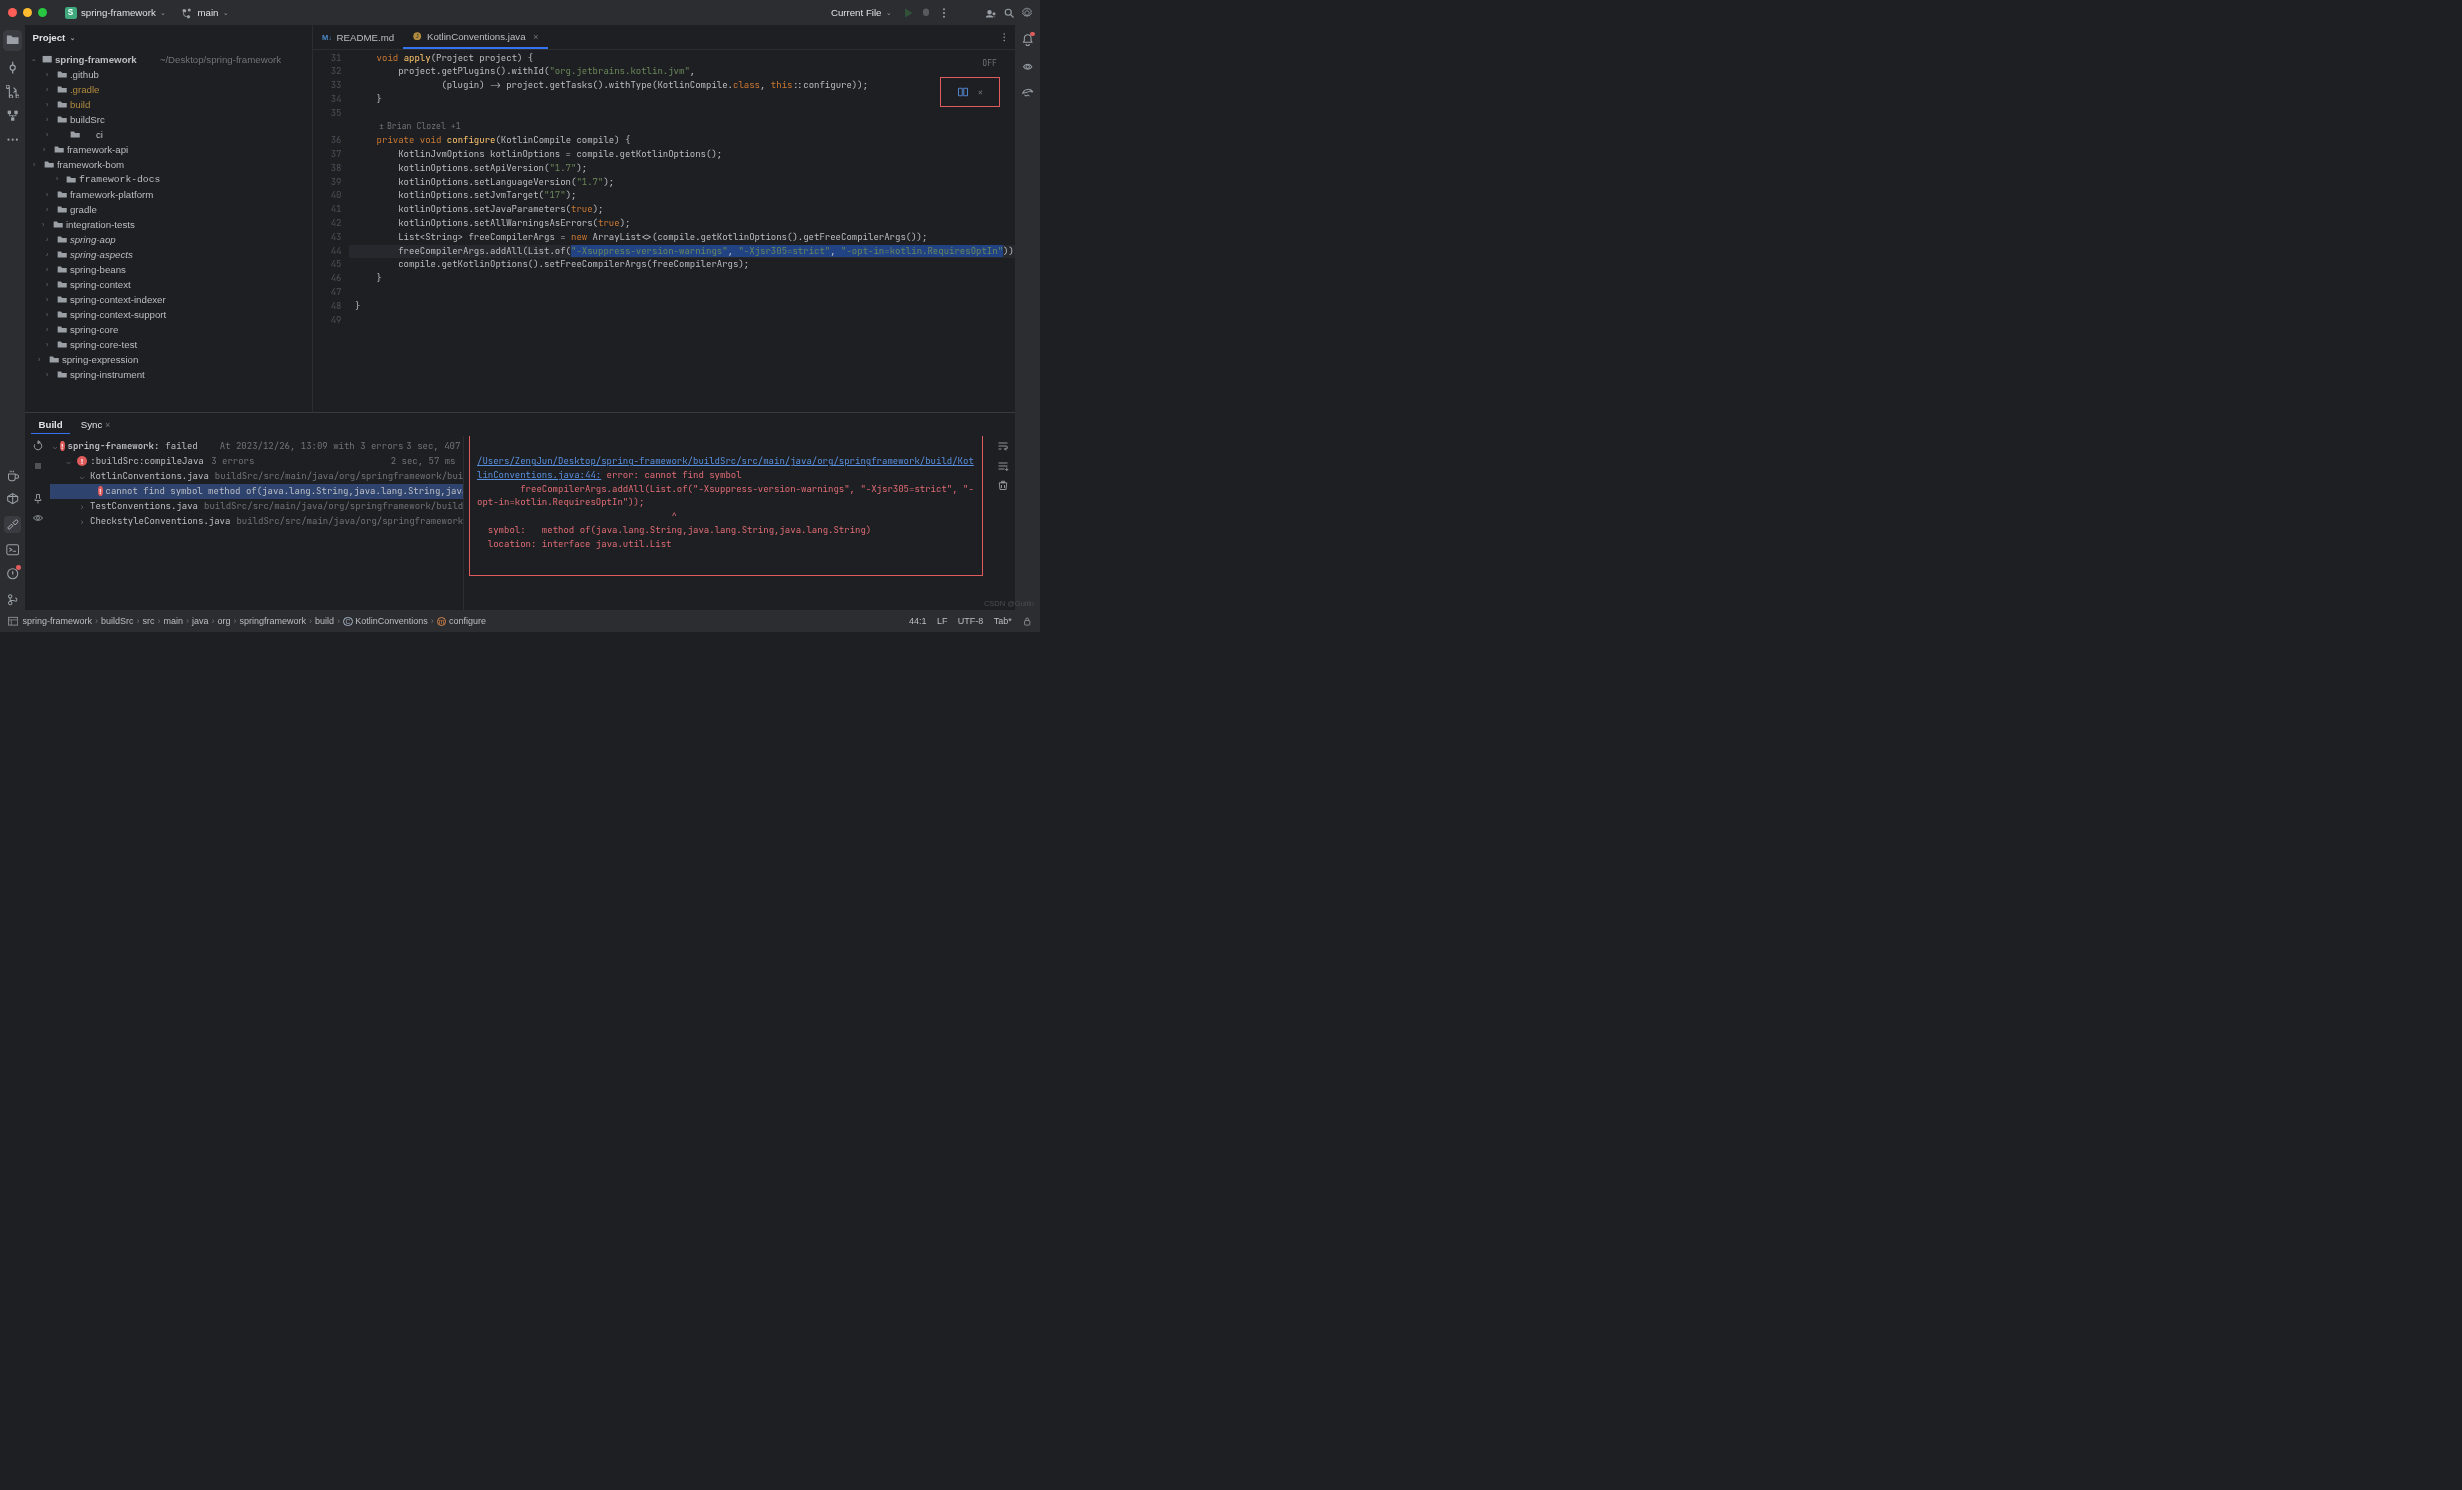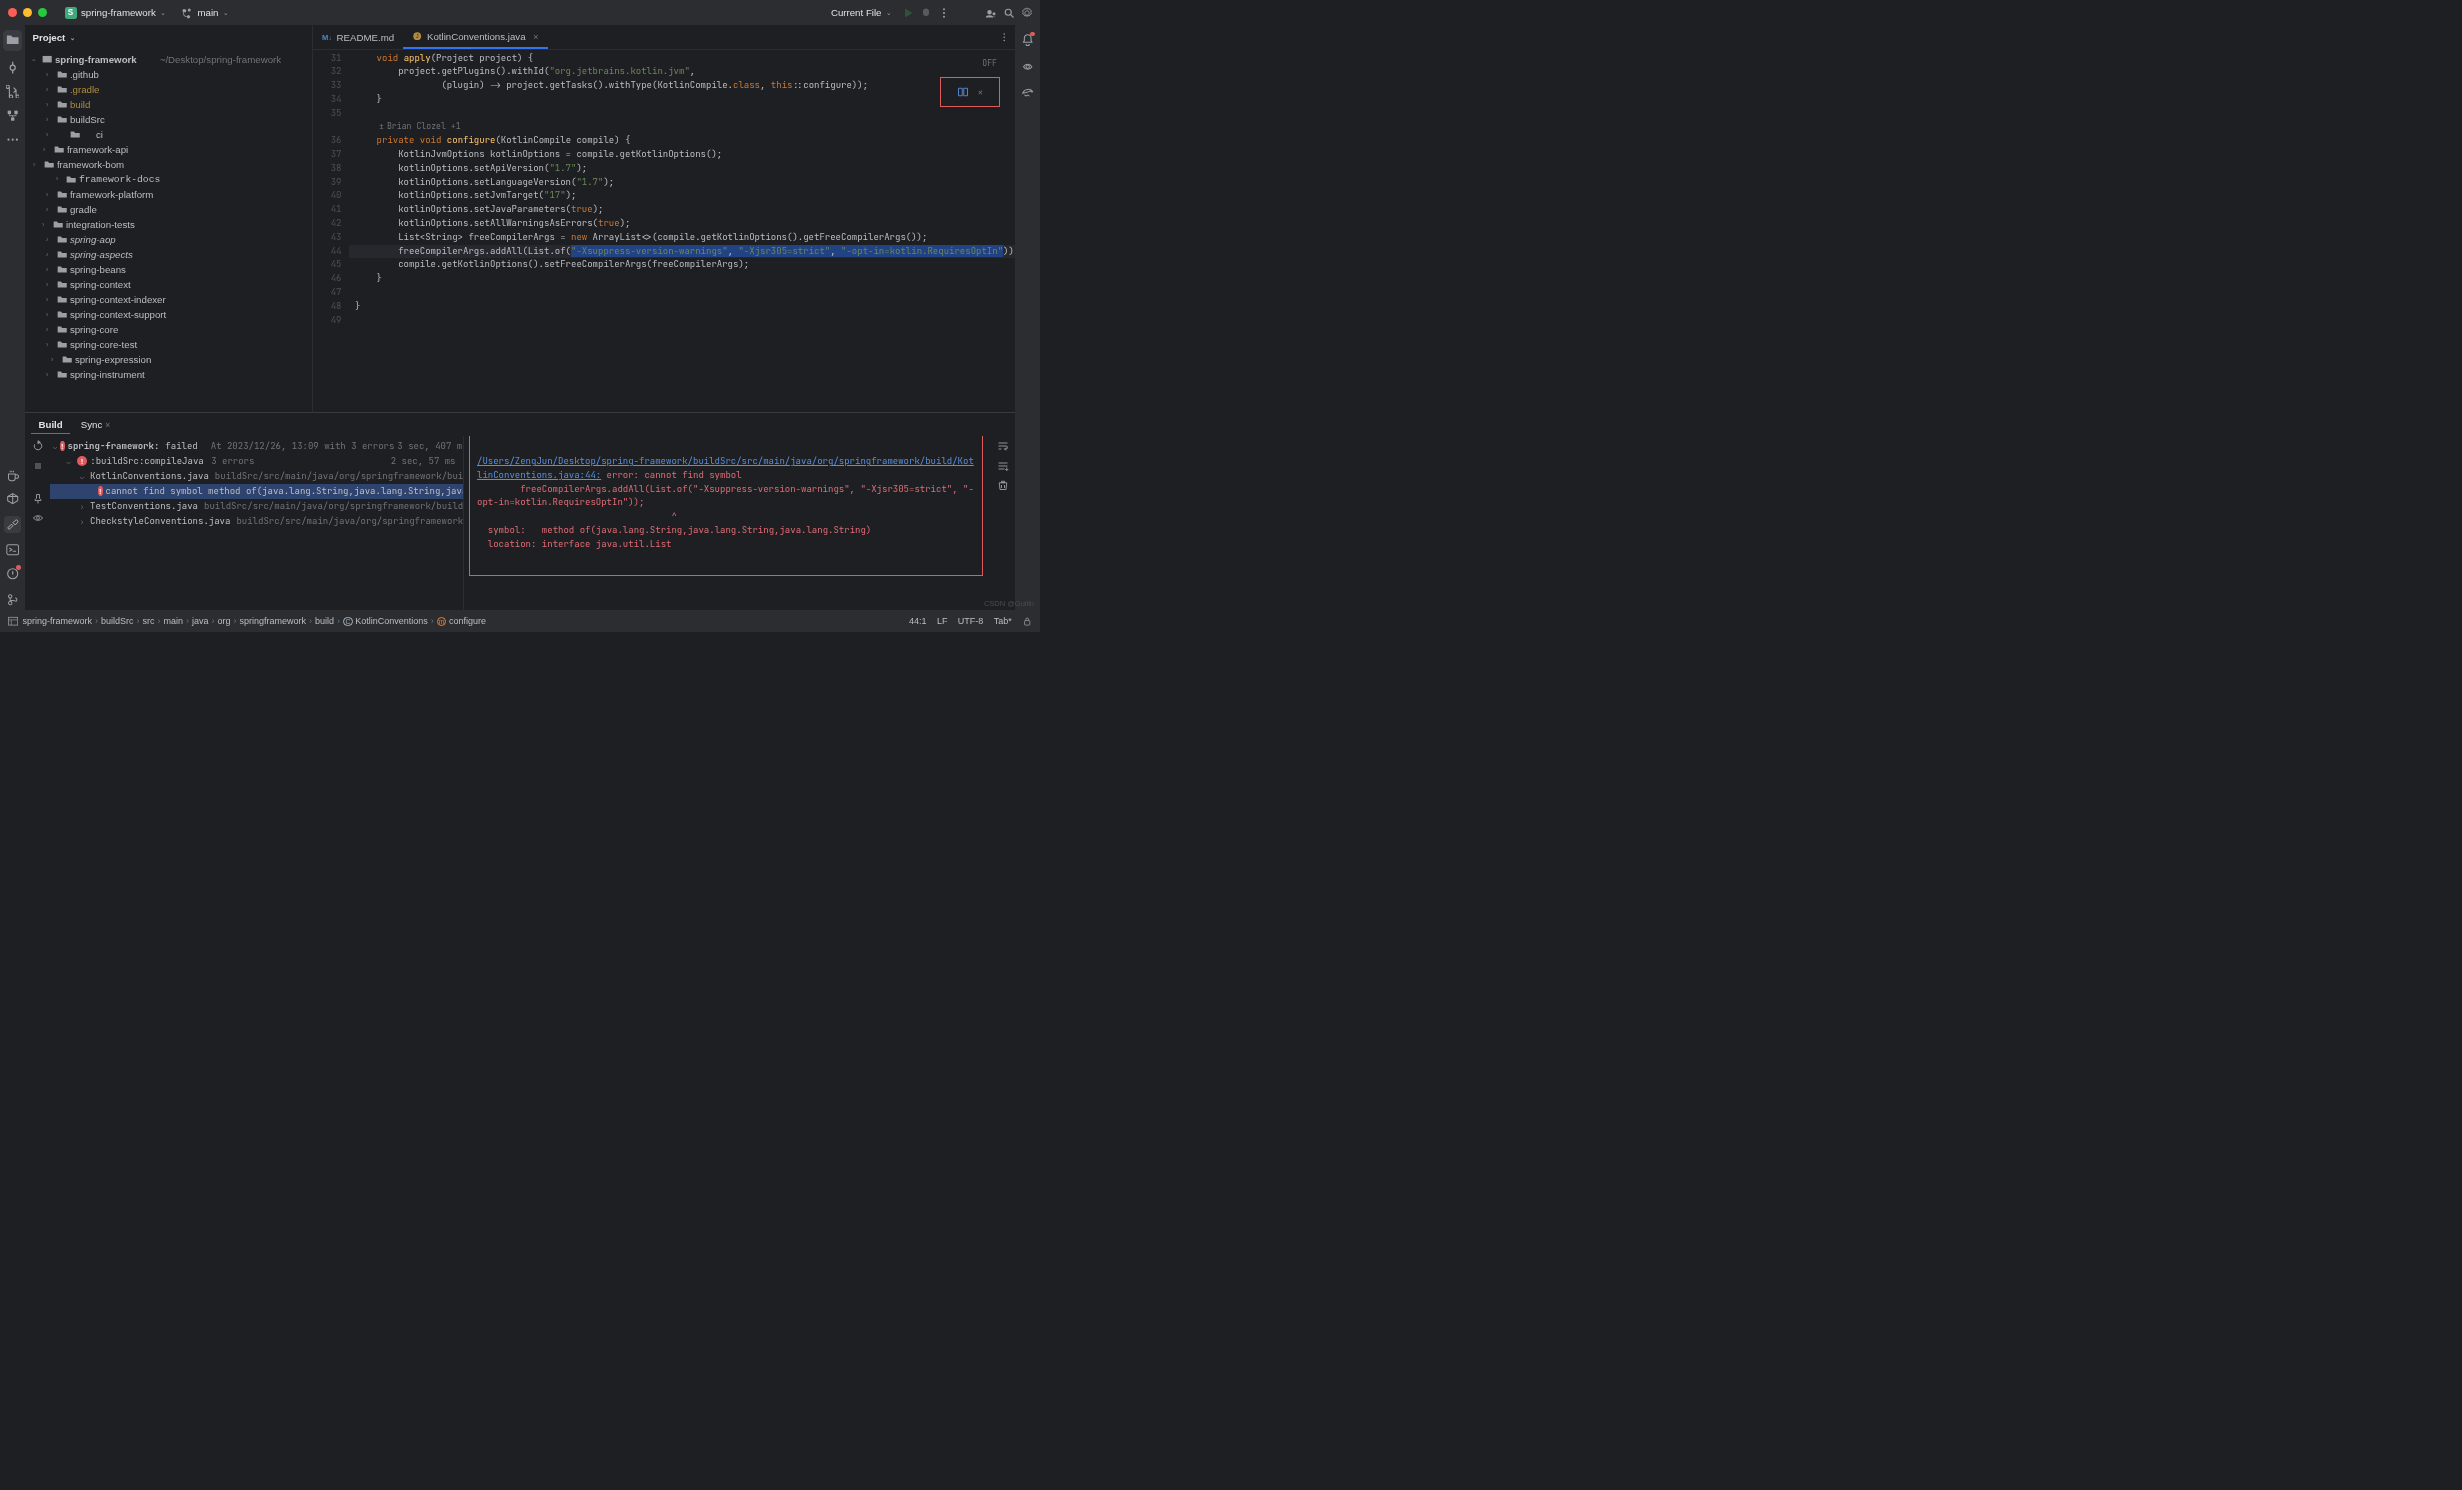--- a/index.html
+++ b/index.html
@@ -408,21 +408,21 @@
               </svg>
     <span class="tree-label ">spring-core</span>
             </div>
             <div class="tree-row" style="padding-left: 21px;">
               <span class="arr">›</span>
     <svg class="fold-icon" viewBox="0 0 16 16">
                 <path d="M1 4h5l2 2h7v7H1z"></path>
               </svg>
     <span class="tree-label ">spring-core-test</span>
             </div>
-            <div class="tree-row" style="padding-left: 26px;">
+            <div class="tree-row" style="padding-left: 13px;">
               <span class="arr">›</span>
     <svg class="fold-icon" viewBox="0 0 16 16">
                 <path d="M1 4h5l2 2h7v7H1z"></path>
               </svg>
     <span class="tree-label ">spring-expression</span>
             </div>
             <div class="tree-row" style="padding-left: 21px;">
               <span class="arr">›</span>
     <svg class="fold-icon" viewBox="0 0 16 16">
                 <path d="M1 4h5l2 2h7v7H1z"></path>
@@ -516,21 +516,21 @@
             <path d="M2 8c2-4 10-4 12 0-2 4-10 4-12 0z" fill="none" stroke="#9aa0a6" stroke-width="1.2"></path>
             <circle cx="8" cy="8" r="2" fill="none" stroke="#9aa0a6"></circle>
           </svg>
       </div>
       <div class="buildtree mono">
         <div class="brow" style="padding-left:3px">
           <span class="arr">⌄</span>
           <span class="err-circ">!</span>
           <span style="font-weight:600">spring-framework:</span>
           <span style="color:#bcbec4;margin-left:3px">failed</span>
-          <span class="dim" style="margin-left:10px">At 2023/12/26, 13:09 with 3 errors</span>
+          <span class="dim" style="margin-left:19px">At 2023/12/26, 13:09 with 3 errors</span>
           <span class="time">3 sec, 407 ms</span>
         </div>
         <div class="brow" style="padding-left:16.4px">
           <span class="arr">⌄</span>
           <span class="err-circ">!</span>
           <span>:buildSrc:compileJava</span>
           <span class="dim" style="margin-left:4.5px">3 errors</span>
           <span class="time">2 sec, 57 ms</span>
         </div>
         <div id="build-files">

